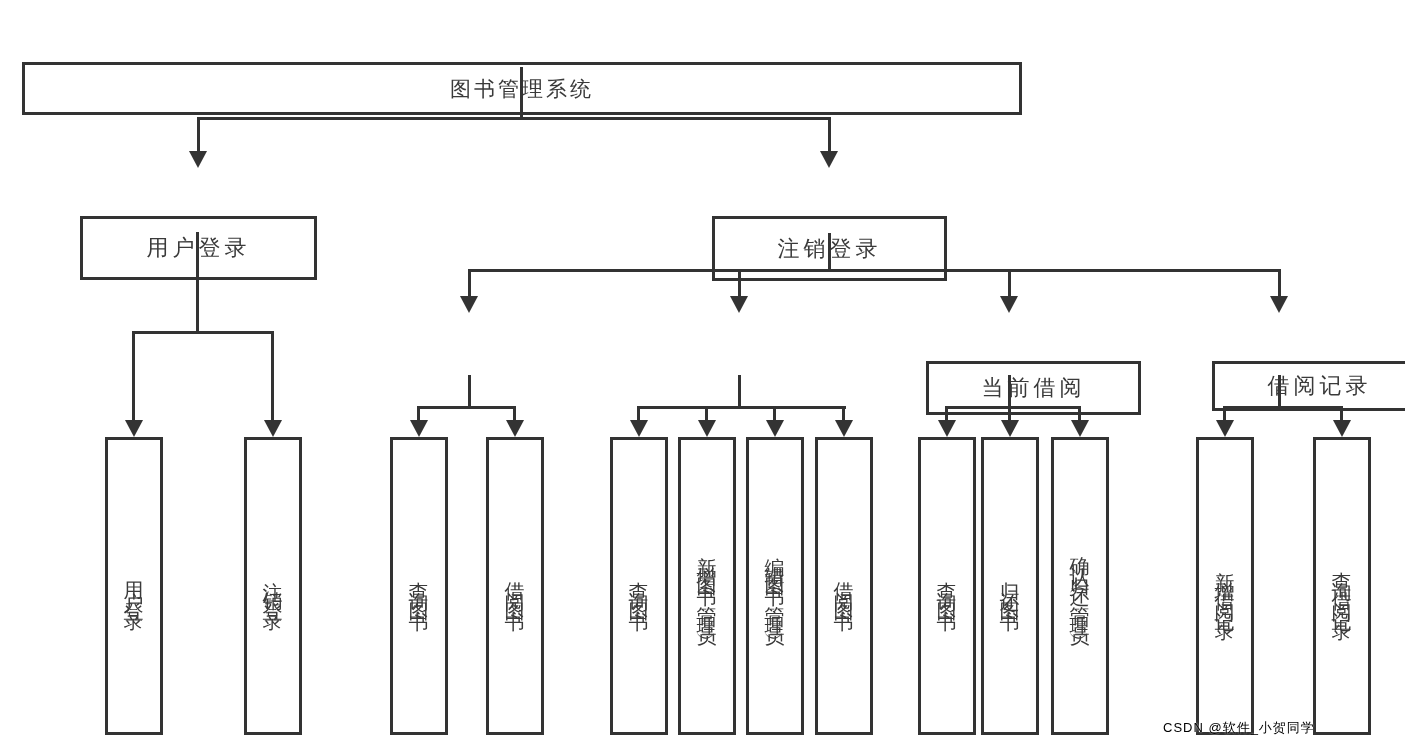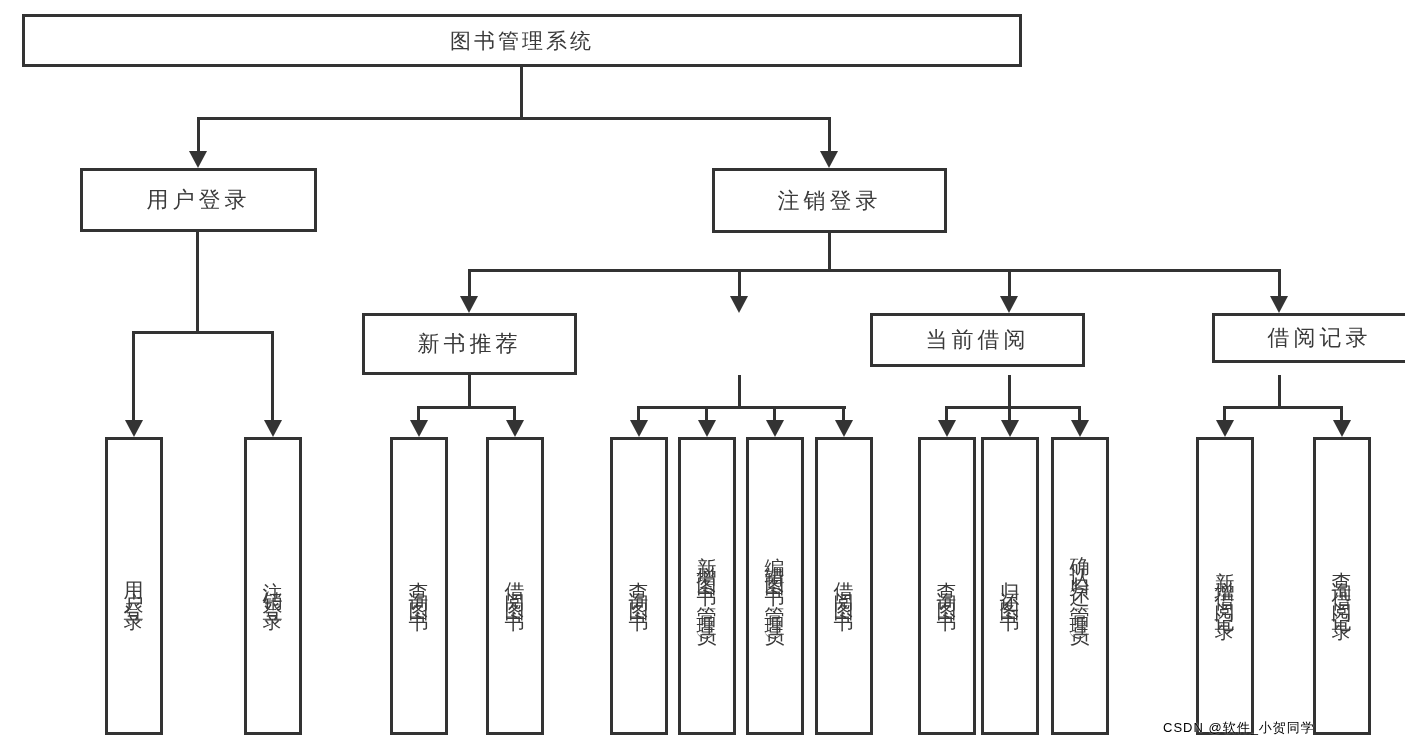--- a/index.html
+++ b/index.html
@@ -13,21 +13,21 @@
   .node{
     position:absolute;
     box-sizing:border-box;
     border:3px solid #333333;
     background:#ffffff;
     color:#3a3a3a;
     display:flex;
     align-items:center;
     justify-content:center;
   }
-  .hbox{font-size:22px;letter-spacing:4px;white-space:nowrap;}
+  .hbox{font-size:22px;letter-spacing:4px;white-space:nowrap;margin-top:48px;}
   .rootbox{font-size:21px;letter-spacing:3px;}
   .vbox{
     writing-mode:vertical-rl;
     text-orientation:mixed;
     font-size:20px;
     letter-spacing:10px;
     line-height:1;
   }
   .hline,.vline{position:absolute;background:#333333;}
   .hline{height:3px;}
@@ -78,22 +78,21 @@
   <div class="hline" style="left:468px;top:269px;width:813px;"></div>
   <div class="vline" style="left:468px;top:269px;height:28px;"></div>
   <div class="vline" style="left:738px;top:269px;height:28px;"></div>
   <div class="vline" style="left:1008px;top:269px;height:28px;"></div>
   <div class="vline" style="left:1278px;top:269px;height:28px;"></div>
   <div class="arrow" style="left:460px;top:296px;"></div>
   <div class="arrow" style="left:730px;top:296px;"></div>
   <div class="arrow" style="left:1000px;top:296px;"></div>
   <div class="arrow" style="left:1270px;top:296px;"></div>
 
-  <div class="node hbox" style="left:362px;top:313px;width:215px;height:62px;">新书推荐</div>
-  <div class="node hbox" style="left:870px;top:313px;width:215px;height:54px;">当前借阅</div>
+  <div class="node hbox" style="left:926px;top:313px;width:215px;height:54px;">当前借阅</div>
   <div class="node hbox" style="left:1212px;top:313px;width:215px;height:50px;">借阅记录</div>
 
   <div class="vline" style="left:468px;top:375px;height:33px;"></div>
   <div class="hline" style="left:417px;top:406px;width:99px;"></div>
   <div class="vline" style="left:417px;top:406px;height:16px;"></div>
   <div class="vline" style="left:513px;top:406px;height:16px;"></div>
   <div class="arrow" style="left:410px;top:420px;"></div>
   <div class="arrow" style="left:506px;top:420px;"></div>
 
   <div class="vline" style="left:738px;top:375px;height:33px;"></div>

